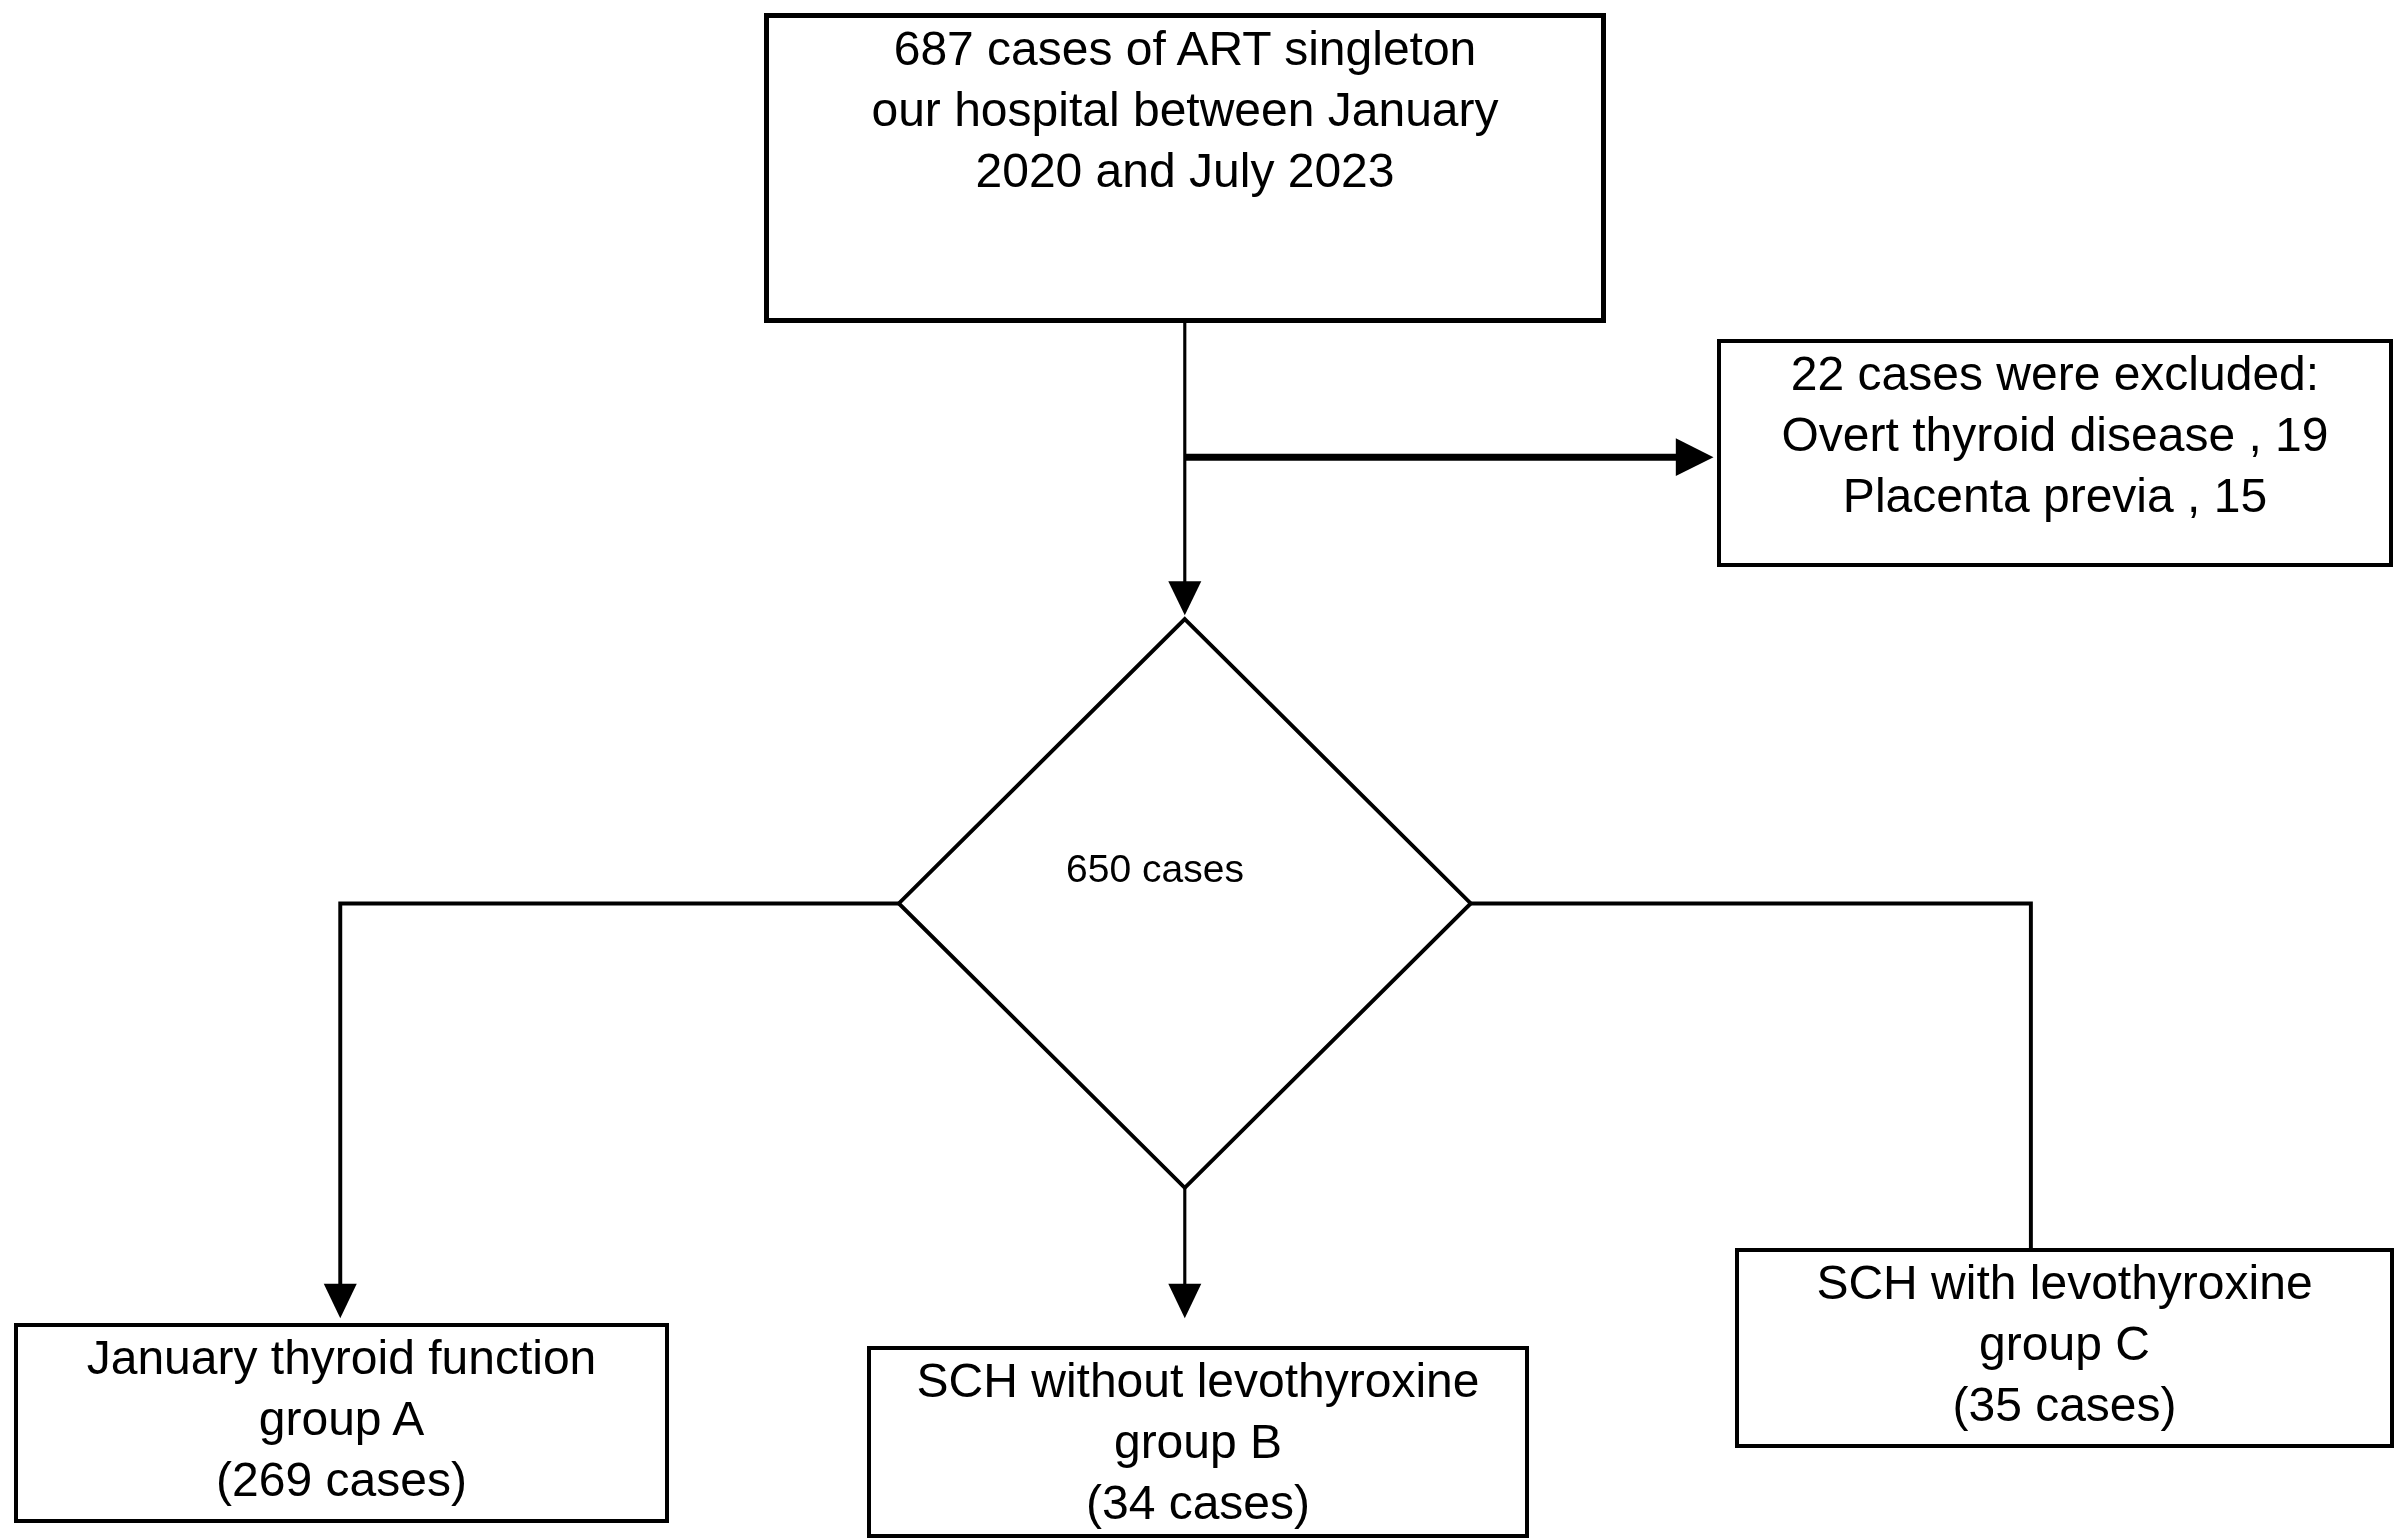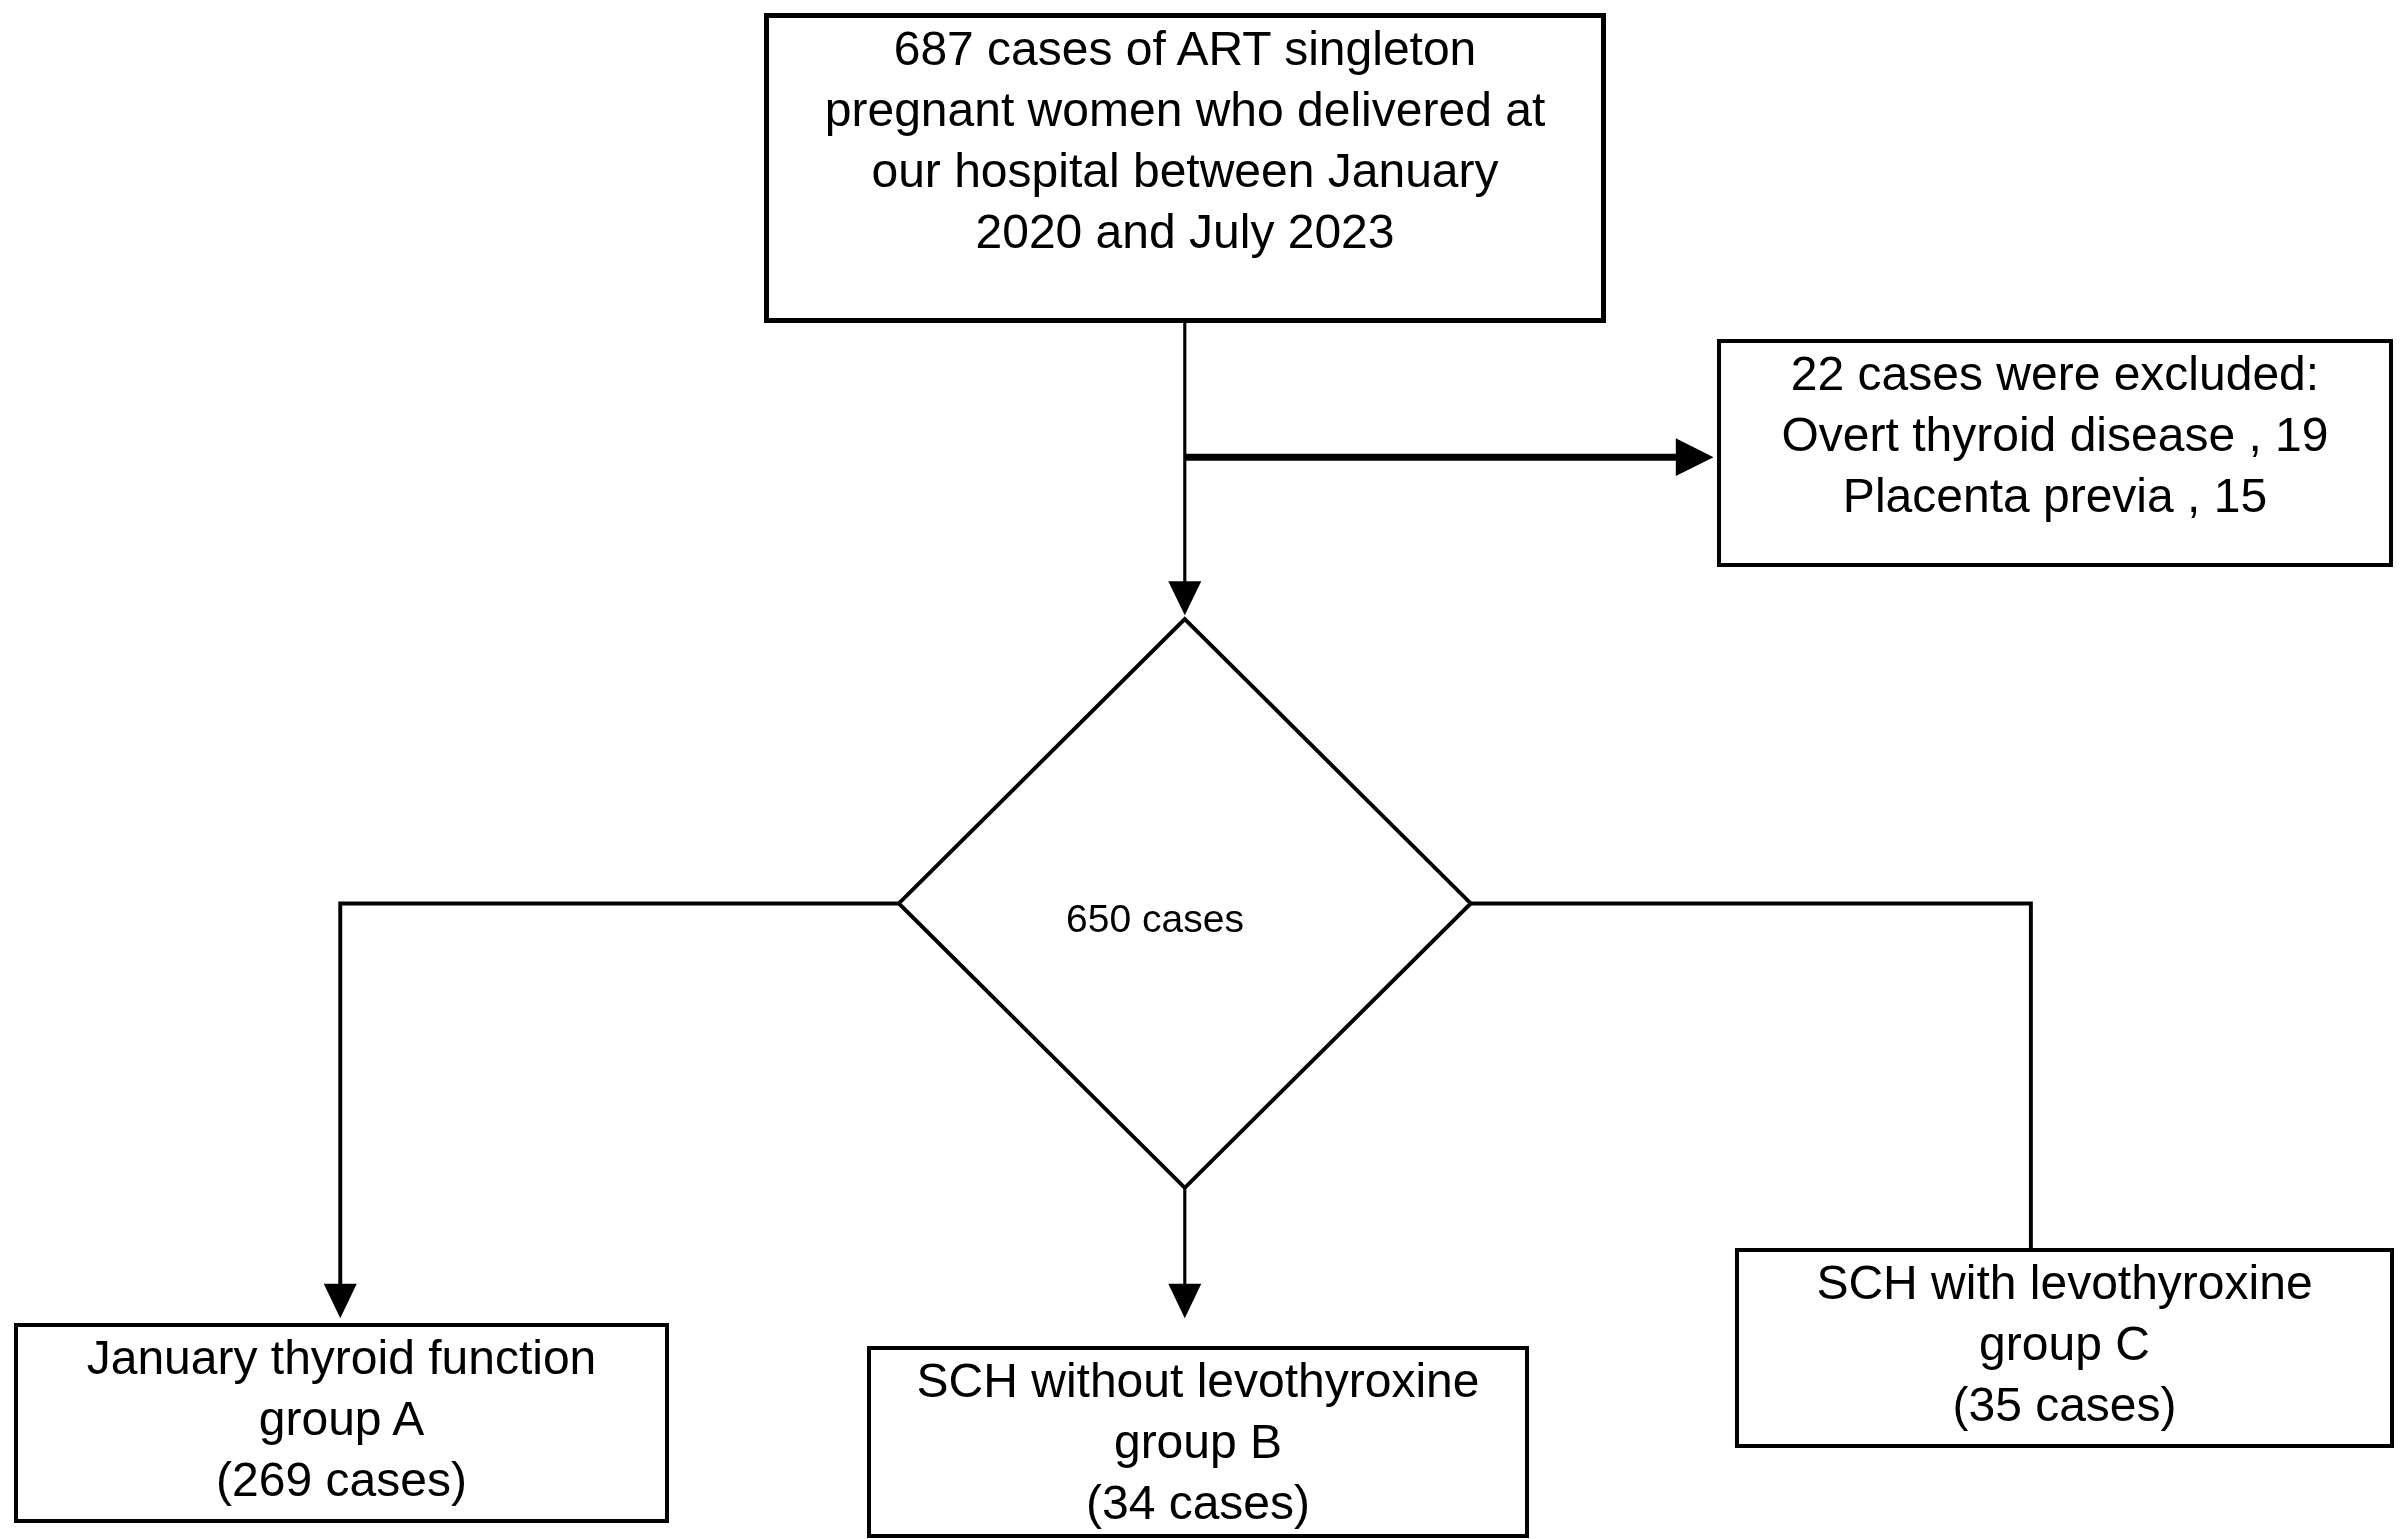--- a/index.html
+++ b/index.html
@@ -39,21 +39,21 @@
     white-space: nowrap;
   }
   #node-start    { left: 764px;  top: 12.6px;   width: 842px; height: 310px; border-width: 5.5px; }
   #node-excluded { left: 1717px; top: 339px;  width: 676px;  height: 228px; }
   #node-group-a  { left: 14px;   top: 1323px; width: 655px;  height: 200px; }
   #node-group-b  { left: 867px; top: 1346px; width: 662px;  height: 192px; }
   #node-group-c  { left: 1735px; top: 1248px; width: 659px;  height: 200px; }
   #decision-label {
     position: absolute;
     left: 1155px;
-    top: 918px;
+    top: 868px;
     transform: translate(-50%, -50%);
     font-size: 39px;
     line-height: 61px;
     white-space: nowrap;
   }
   .stroke {
     stroke: #000000;
     fill: none;
   }
   .arrowhead {
@@ -86,21 +86,20 @@
     <polygon class="arrowhead" points="2585,1678 2564,1634 2606,1634"></polygon>
 
     <line class="stroke" x1="1508" y1="1512" x2="1508" y2="1636" stroke-width="4"></line>
     <polygon class="arrowhead" points="1508,1678 1487,1634 1529,1634"></polygon>
 
     <polygon id="diamond" points="1508,788 1872,1150 1508,1512 1144,1150"></polygon>
   </svg>
 
   <div class="node" id="node-start">
     <div class="text-line">687 cases of ART singleton</div>
-    <div class="text-line">pregnant women who delivered at</div>
     <div class="text-line">our hospital between January</div>
     <div class="text-line">2020 and July 2023</div>
   </div>
 
   <div class="node" id="node-excluded">
     <div class="text-line">22 cases were excluded:</div>
     <div class="text-line">Overt thyroid disease , 19</div>
     <div class="text-line">Placenta previa , 15</div>
   </div>
 

